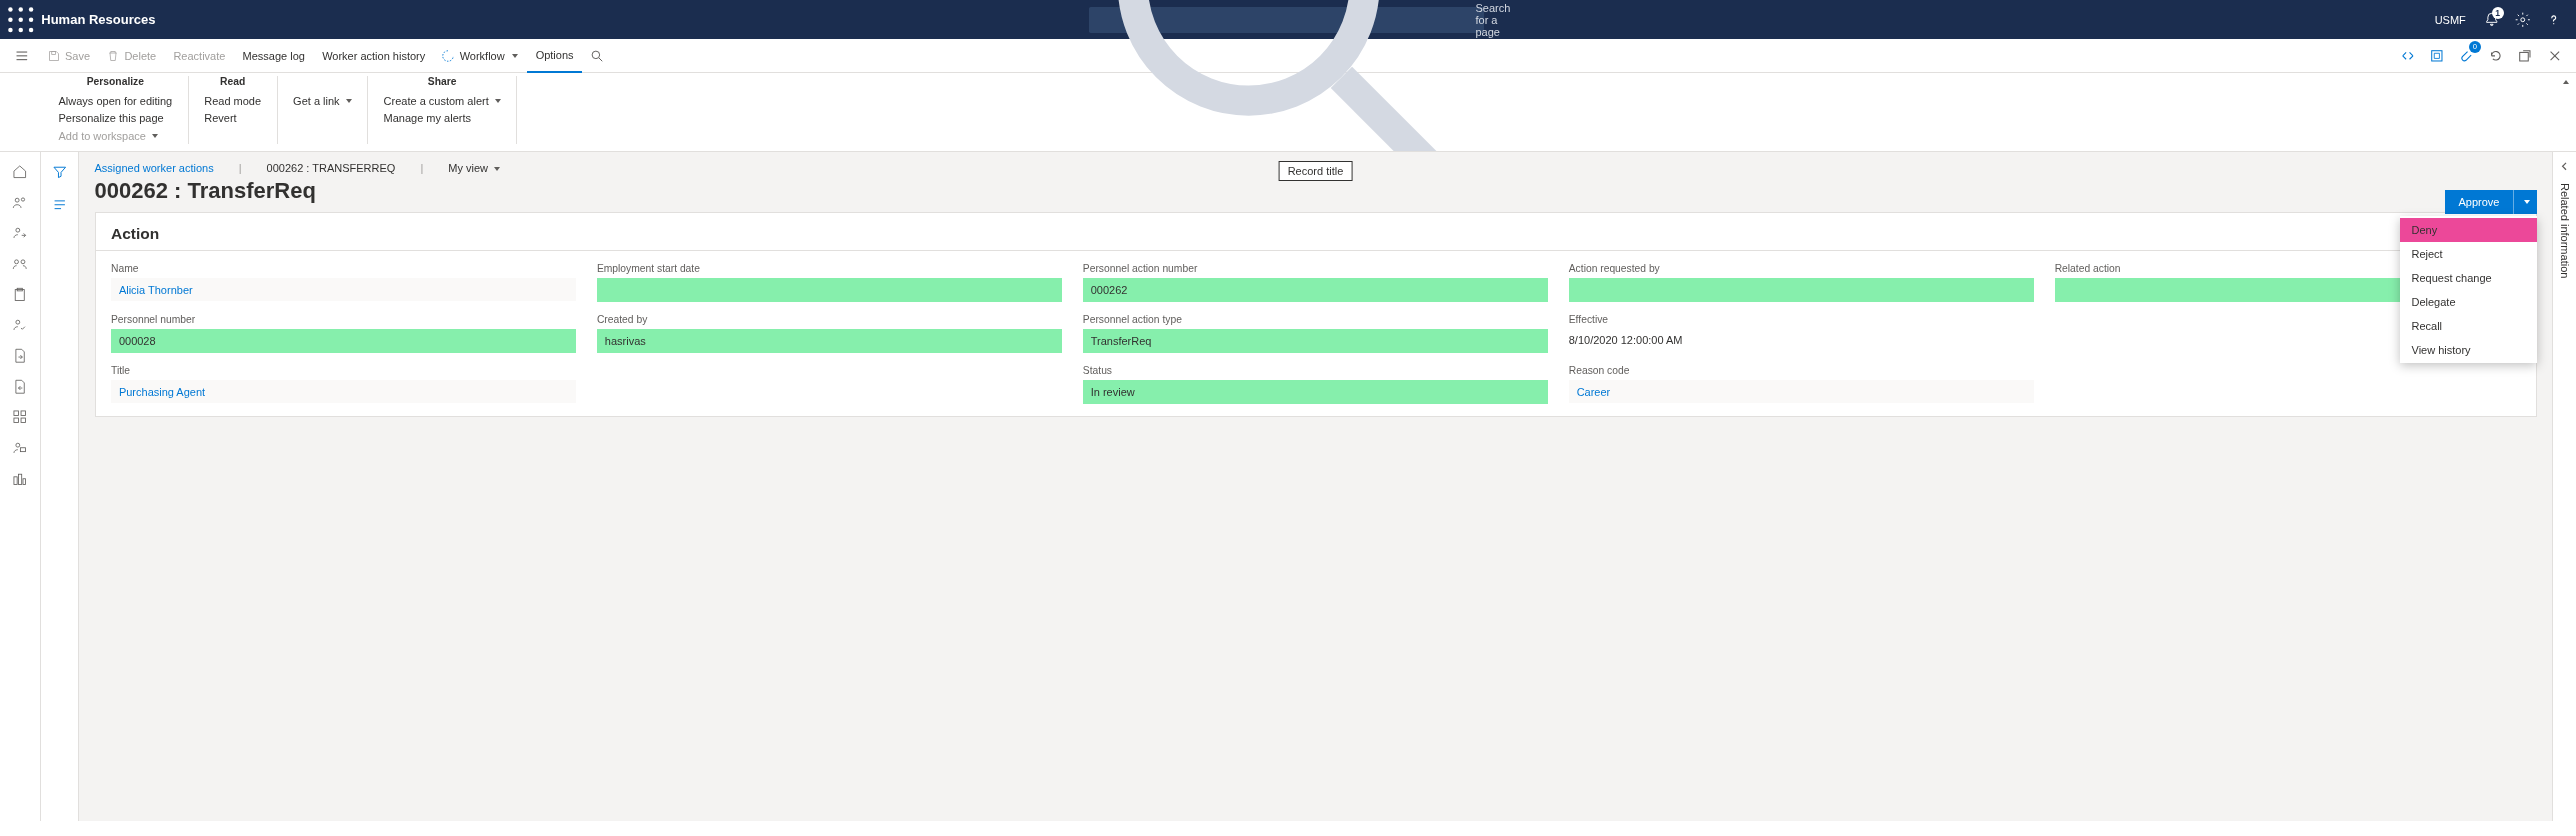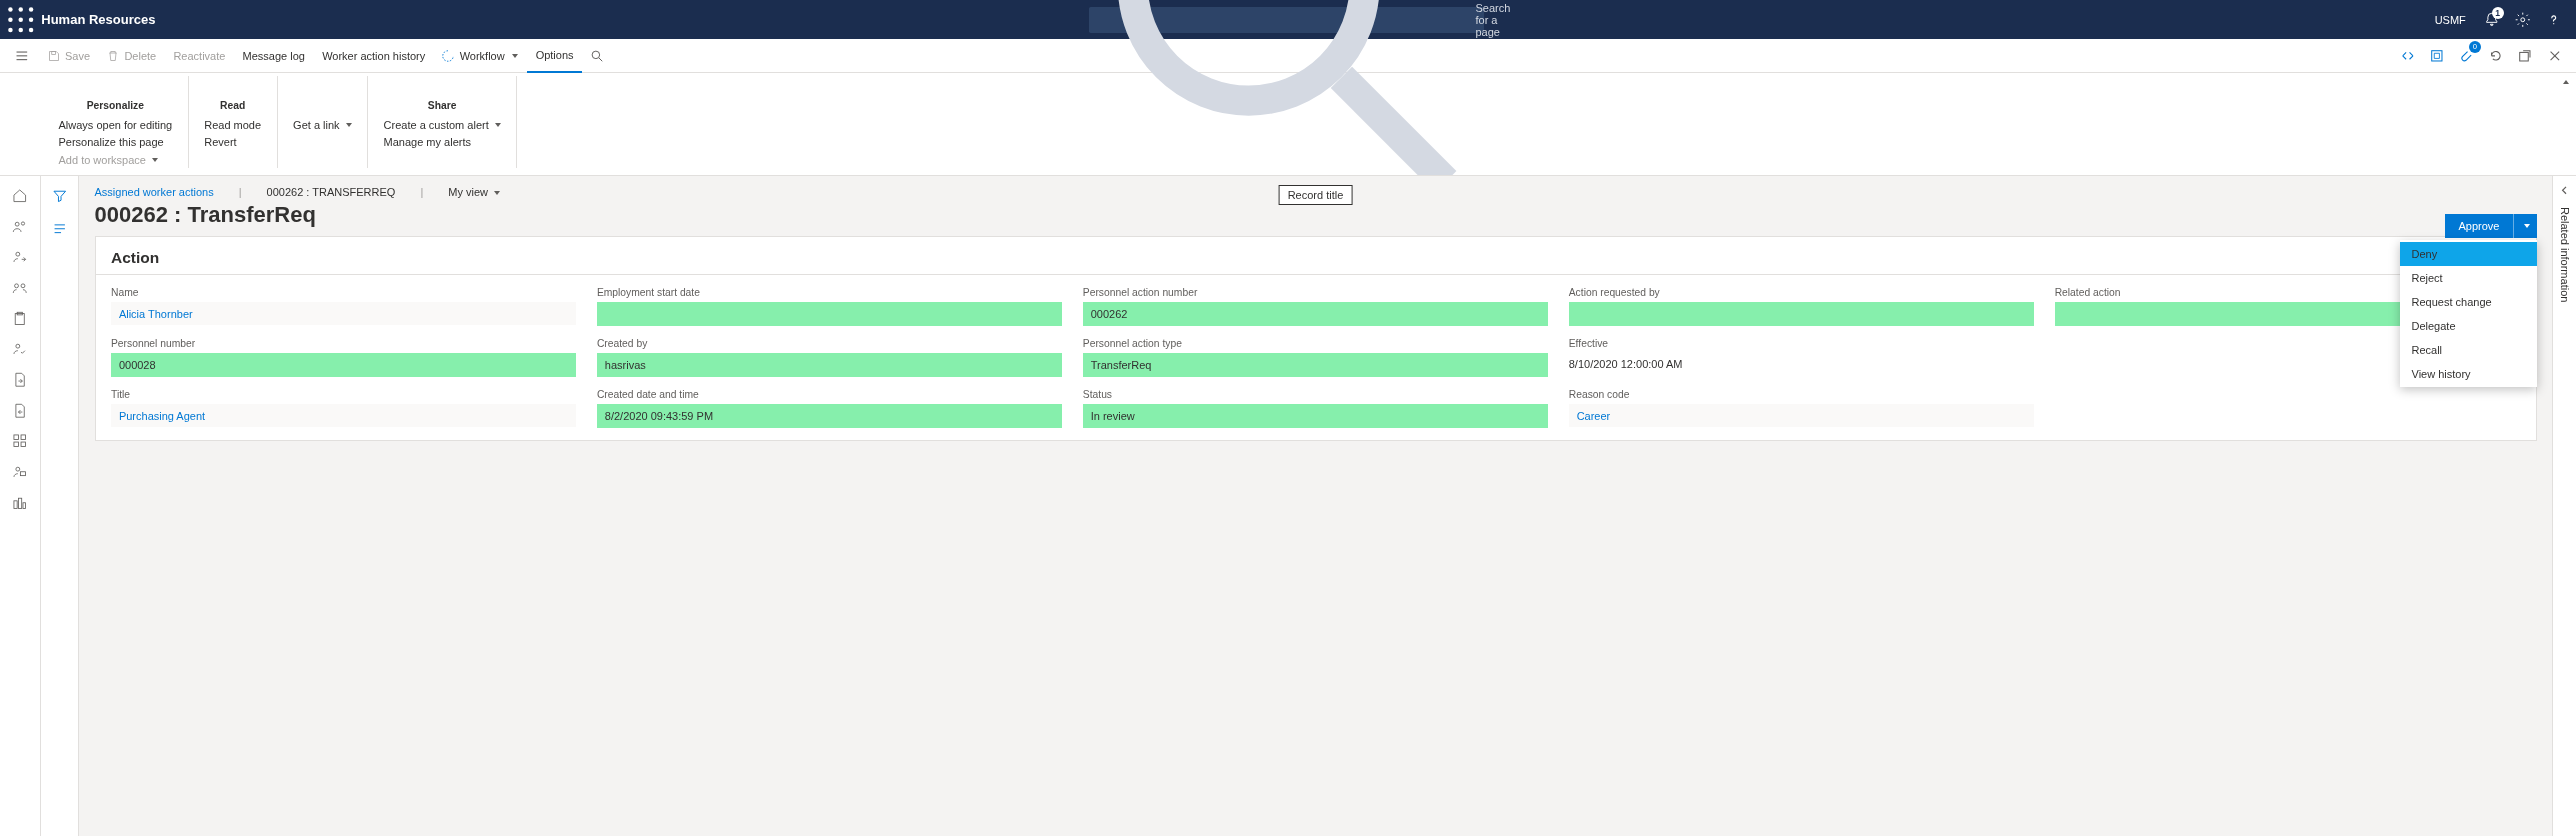--- a/index.html
+++ b/index.html
@@ -30,21 +30,21 @@
 .commandbar .right-icons .icon { width: 26px; height: 26px; display: flex; align-items: center; justify-content: center; cursor: pointer; position: relative; }
 .commandbar .right-icons .icon svg { width: 13.7px; height: 13.7px; fill: #0078d4; }
 .commandbar .right-icons .icon.plain svg { fill: #605e5c; }
 .commandbar .right-icons .icon .count-badge { position: absolute; top: -1.7px; right: -1.7px; background: #0078d4; color: #fff; font-size: 7.7px; border-radius: 6.9px; min-width: 12px; height: 12px; display: flex; align-items: center; justify-content: center; padding: 0 1.7px; }
 .commandbar .spacer { flex: 1; }
 
 
 .ribbon { display: flex; border-bottom: 0.9px solid #e1dfdd; padding: 3.4px 0 6.9px 43px; position: relative; }
 .ribbon .group { border-right: 0.9px solid #e1dfdd; padding: 0 15.5px; }
 .ribbon .group:last-child { border-right: none; }
-.ribbon .group-title { font-size: 10.3px; font-weight: 600; text-align: center; margin-bottom: 5.2px; margin-top: 24px; }
+.ribbon .group-title { font-size: 10.3px; font-weight: 600; text-align: center; margin-bottom: 5.2px; }
 .ribbon .group-items { display: grid; grid-auto-flow: column; grid-template-rows: repeat(3, auto); column-gap: 15.5px; }
 .ribbon .ritem { font-size: 11px; padding: 2.6px 0; cursor: pointer; white-space: nowrap; display: flex; align-items: center; gap: 3.4px; }
 .ribbon .ritem.disabled { color: #a19f9d; cursor: default; }
 .ribbon .collapse-caret { position: absolute; right: 6.9px; top: 1.7px; cursor: pointer; }
 .chev { display: inline-block; width: 0; height: 0; border-left: 3.4px solid transparent; border-right: 3.4px solid transparent; border-top: 4.3px solid #605e5c; vertical-align: middle; margin-left: 2.6px; }
 .chev.up { transform: rotate(180deg); }
 
 
 .main-wrap { display: flex; height: calc(100vh - 39px - 34px - 94px); }
 .leftnav { width: 41px; border-right: 0.9px solid #e1dfdd; display: flex; flex-direction: column; align-items: center; padding-top: 5.2px; gap: 1.7px; }
@@ -60,21 +60,21 @@
 .breadcrumb-row .sep { color: #a19f9d; }
 .record-title-tooltip { position: absolute; top: 8.6px; left: 50%; transform: translateX(-50%); border: 0.9px solid #323130; background: #fff; padding: 3.4px 8.6px; font-size: 11px; }
 .page-title { font-size: 22px; font-weight: 600; padding: 0 15.5px 8.6px 15.5px; }
 
 .approve-split { position: absolute; right: 15.5px; top: 38px; display: flex; }
 .approve-btn { background: #0078d4; color: #fff; border: none; padding: 6px 13.7px; font-size: 11px; cursor: pointer; }
 .approve-caret { background: #0078d4; color: #fff; border: none; border-left: 0.9px solid rgba(255,255,255,0.4); padding: 6px 6.9px; cursor: pointer; display: flex; align-items: center; }
 .approve-caret .chev { border-top-color: #fff; }
 .dropdown { position: absolute; top: 26px; right: 0; background: #fff; box-shadow: 0 3.4px 10.3px rgba(0,0,0,0.25); min-width: 137px; padding: 1.7px 0; z-index: 10; }
 .dropdown .ditem { padding: 6px 12px; font-size: 11px; cursor: pointer; }
-.dropdown .ditem.hover { background: #0ea5e9; }
+.dropdown .ditem.hover { background: #ec4899; }
 
 .card { background: #fff; margin: 0 15.5px 15.5px 15.5px; border: 0.9px solid #e1dfdd; overflow-y: auto; }
 .card-header { display: flex; justify-content: space-between; padding: 12px 15.5px 6.9px 15.5px; font-size: 15.5px; font-weight: 600; border-bottom: 0.9px solid #e1dfdd; }
 .card-header .right-ts { font-size: 10.3px; font-weight: 400; color: #605e5c; }
 .fields { display: grid; grid-template-columns: repeat(5, 1fr); gap: 12px 20.6px; padding: 12px 15.5px; }
 .field { display: flex; flex-direction: column; gap: 4px; }
 .field label { font-size: 10.3px; color: #605e5c; }
 .field .value-box { border: 0.9px solid transparent; background: #86efac; padding: 4.3px 6.9px; font-size: 11px; min-height: 24px; }
 .field .value-box.empty { min-height: 24px; }
 .field .value-link { border: 0.9px solid transparent; background: #faf9f8; padding: 4.3px 6.9px; font-size: 11px; color: #0078d4; cursor: pointer; }
@@ -392,24 +392,20 @@
         </div>
 
         <div class="field" style="grid-column:2;grid-row:1">
           <label>Employment start date</label>
           <div class="value-box empty"></div>
         </div>
         <div class="field" style="grid-column:2;grid-row:2">
           <label>Created by</label>
           <div class="value-box">hasrivas</div>
         </div>
-        <div class="field" style="grid-column:2;grid-row:3">
-          <label>Created date and time</label>
-          <div class="value-box">8/2/2020 09:43:59 PM</div>
-        </div>
 
         <div class="field" style="grid-column:3;grid-row:1">
           <label>Personnel action number</label>
           <div class="value-box">000262</div>
         </div>
         <div class="field" style="grid-column:3;grid-row:2">
           <label>Personnel action type</label>
           <div class="value-box">TransferReq</div>
         </div>
         <div class="field" style="grid-column:3;grid-row:3">

